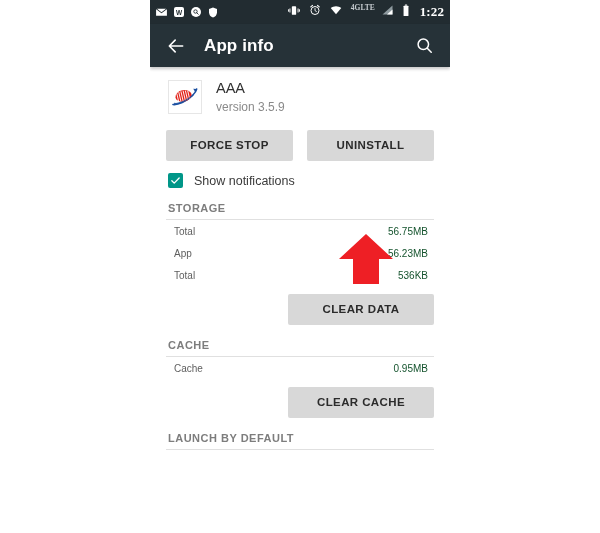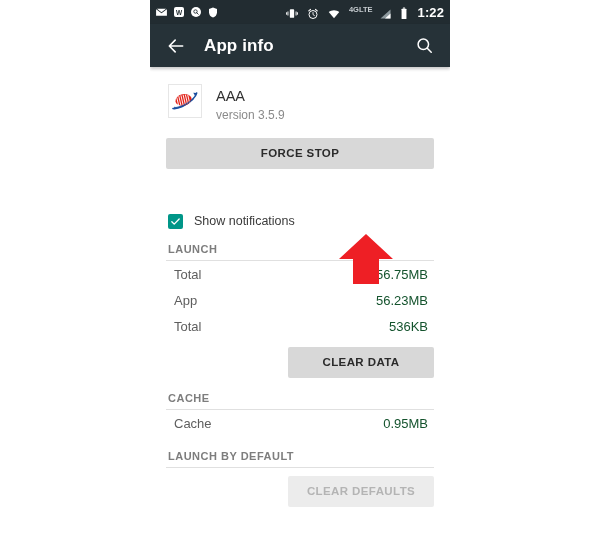--- a/index.html
+++ b/index.html
@@ -37,23 +37,24 @@
   }
   .status-left {
     display: flex;
     align-items: center;
     gap: 5px;
     flex: 0 0 auto;
   }
   .status-spacer { flex: 1 1 auto; }
   .status-right {
     display: flex;
-    align-items: flex-end;
+    align-items: flex-start;
     gap: 8px;
     flex: 0 0 auto;
+    font-family: Liberation Serif, serif;
   }
   .sicon {
     display: inline-flex;
     align-items: center;
     justify-content: center;
     line-height: 1;
   }
   .status-time {
     color: #ffffff;
     font-size: 13px;
@@ -120,21 +121,20 @@
     display: flex;
     align-items: center;
     justify-content: center;
     flex: 0 0 auto;
   }
   .app-meta {
     margin-left: 14px;
     display: flex;
     flex-direction: column;
     justify-content: center;
-    margin-top: 8px;
   }
   .app-name {
     font-size: 14.5px;
     color: #313131;
     line-height: 1.25;
   }
   .app-version {
     font-size: 12px;
     color: #8a8a8a;
     line-height: 1.4;
@@ -172,23 +172,22 @@
     width: 146px;
   }
   .btn-right-row {
     display: flex;
     justify-content: flex-end;
     padding: 8px 16px 0 16px;
   }
 
   .checkbox-row {
     display: flex;
-    align-items: center;
+    align-items: flex-end;
     padding: 12px 16px 0 18px;
-    margin-top: 33px;
   }
   .checkbox {
     width: 15px;
     height: 15px;
     background: #009688;
     border-radius: 2px;
     display: flex;
     align-items: center;
     justify-content: center;
     flex: 0 0 auto;
@@ -209,21 +208,21 @@
   .divider {
     height: 1px;
     background: #e0e0e0;
     margin: 0 16px;
   }
 
   .kv-row {
     display: flex;
     align-items: flex-end;
     padding: 6px 22px 5px 24px;
-    font-size: 13px;
+    font-size: 10px;
   }
   .kv-key { color: #5e5e5e; }
   .kv-fill { flex: 1; }
   .kv-val { color: #14532d; }
 
   
   .arrow-annotation {
     position: absolute;
     left: 188px;
     top: 166px;
@@ -341,32 +340,33 @@
         </svg>
       </div>
       <div class="app-meta">
         <span class="app-name">AAA</span>
         <span class="app-version">version 3.5.9</span>
       </div>
     </div>
 
     <div class="btn-row">
       <button class="mbtn">FORCE STOP</button>
+      <button class="mbtn">UNINSTALL</button>
     </div>
 
     <div class="checkbox-row">
       <span class="checkbox">
         <svg width="11" height="11" viewBox="0 0 24 24">
           <path d="M4 12.5l5.2 5.2L20 6.6" stroke="#ffffff" stroke-width="2.9" fill="none" stroke-linecap="round" stroke-linejoin="round"></path>
         </svg>
       </span>
       <span class="checkbox-label">Show notifications</span>
     </div>
 
-    <div class="section-head">LAUNCH</div>
+    <div class="section-head">STORAGE</div>
     <div class="divider"></div>
 
     <div class="kv-row">
       <span class="kv-key">Total</span>
       <span class="kv-fill"></span>
       <span class="kv-val">56.75MB</span>
     </div>
     <div class="kv-row">
       <span class="kv-key">App</span>
       <span class="kv-fill"></span>
@@ -384,28 +384,28 @@
 
     <div class="section-head">CACHE</div>
     <div class="divider"></div>
 
     <div class="kv-row">
       <span class="kv-key">Cache</span>
       <span class="kv-fill"></span>
       <span class="kv-val">0.95MB</span>
     </div>
 
+    <div class="btn-right-row">
+      <button class="mbtn right-align">CLEAR CACHE</button>
+    </div>
 
     <div class="section-head">LAUNCH BY DEFAULT</div>
     <div class="divider"></div>
 
 
-    <div class="btn-right-row">
-      <button class="mbtn right-align disabled">CLEAR DEFAULTS</button>
-    </div>
 
     <div class="arrow-annotation">
       <svg width="56" height="52" viewBox="0 0 56 52">
         <path d="M28 1 L55 26 L41 26 L41 51 L15 51 L15 26 L1 26 Z" fill="#ee1f25"></path>
       </svg>
     </div>
 
   </div>
 </div>
 

